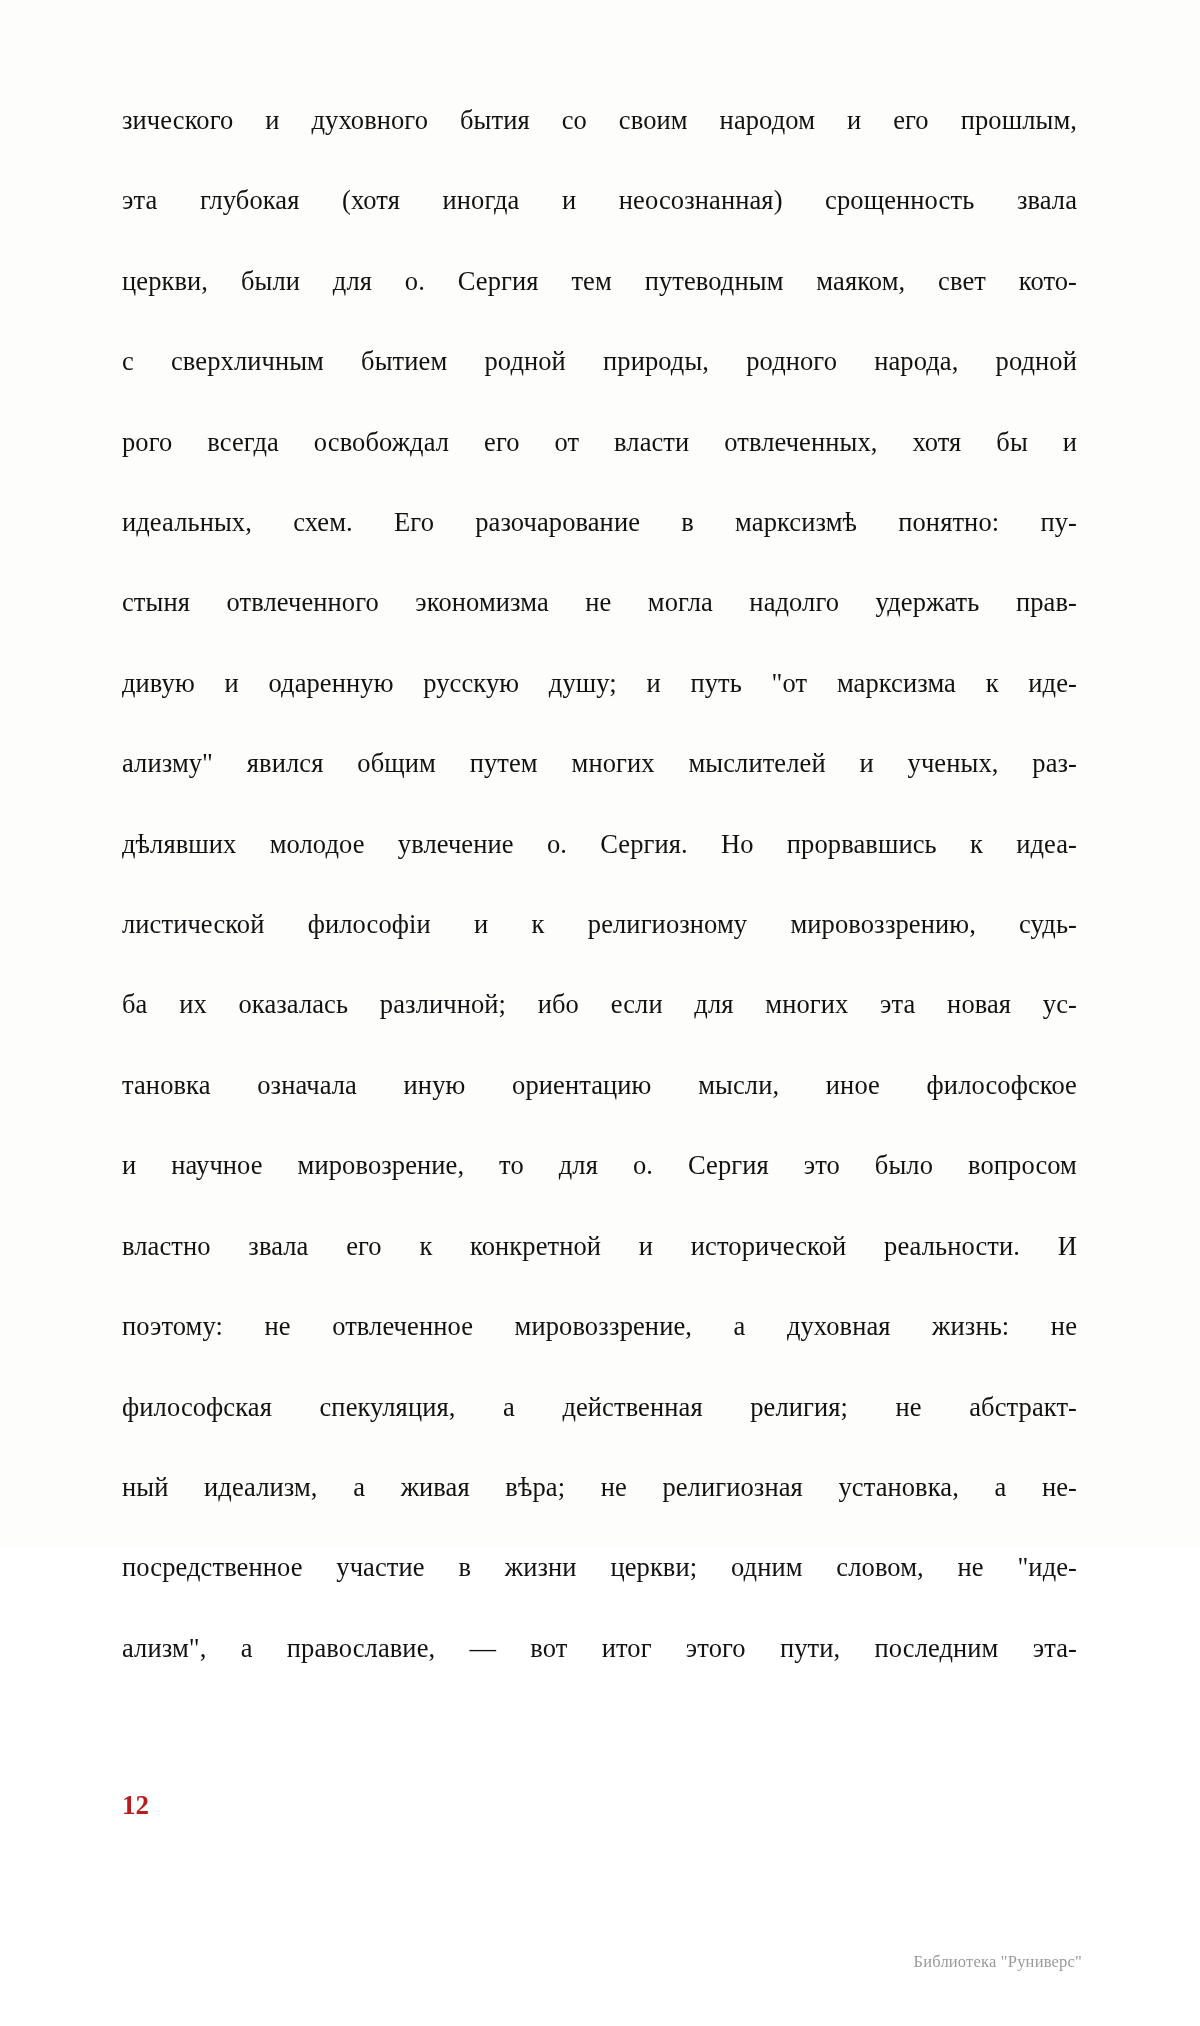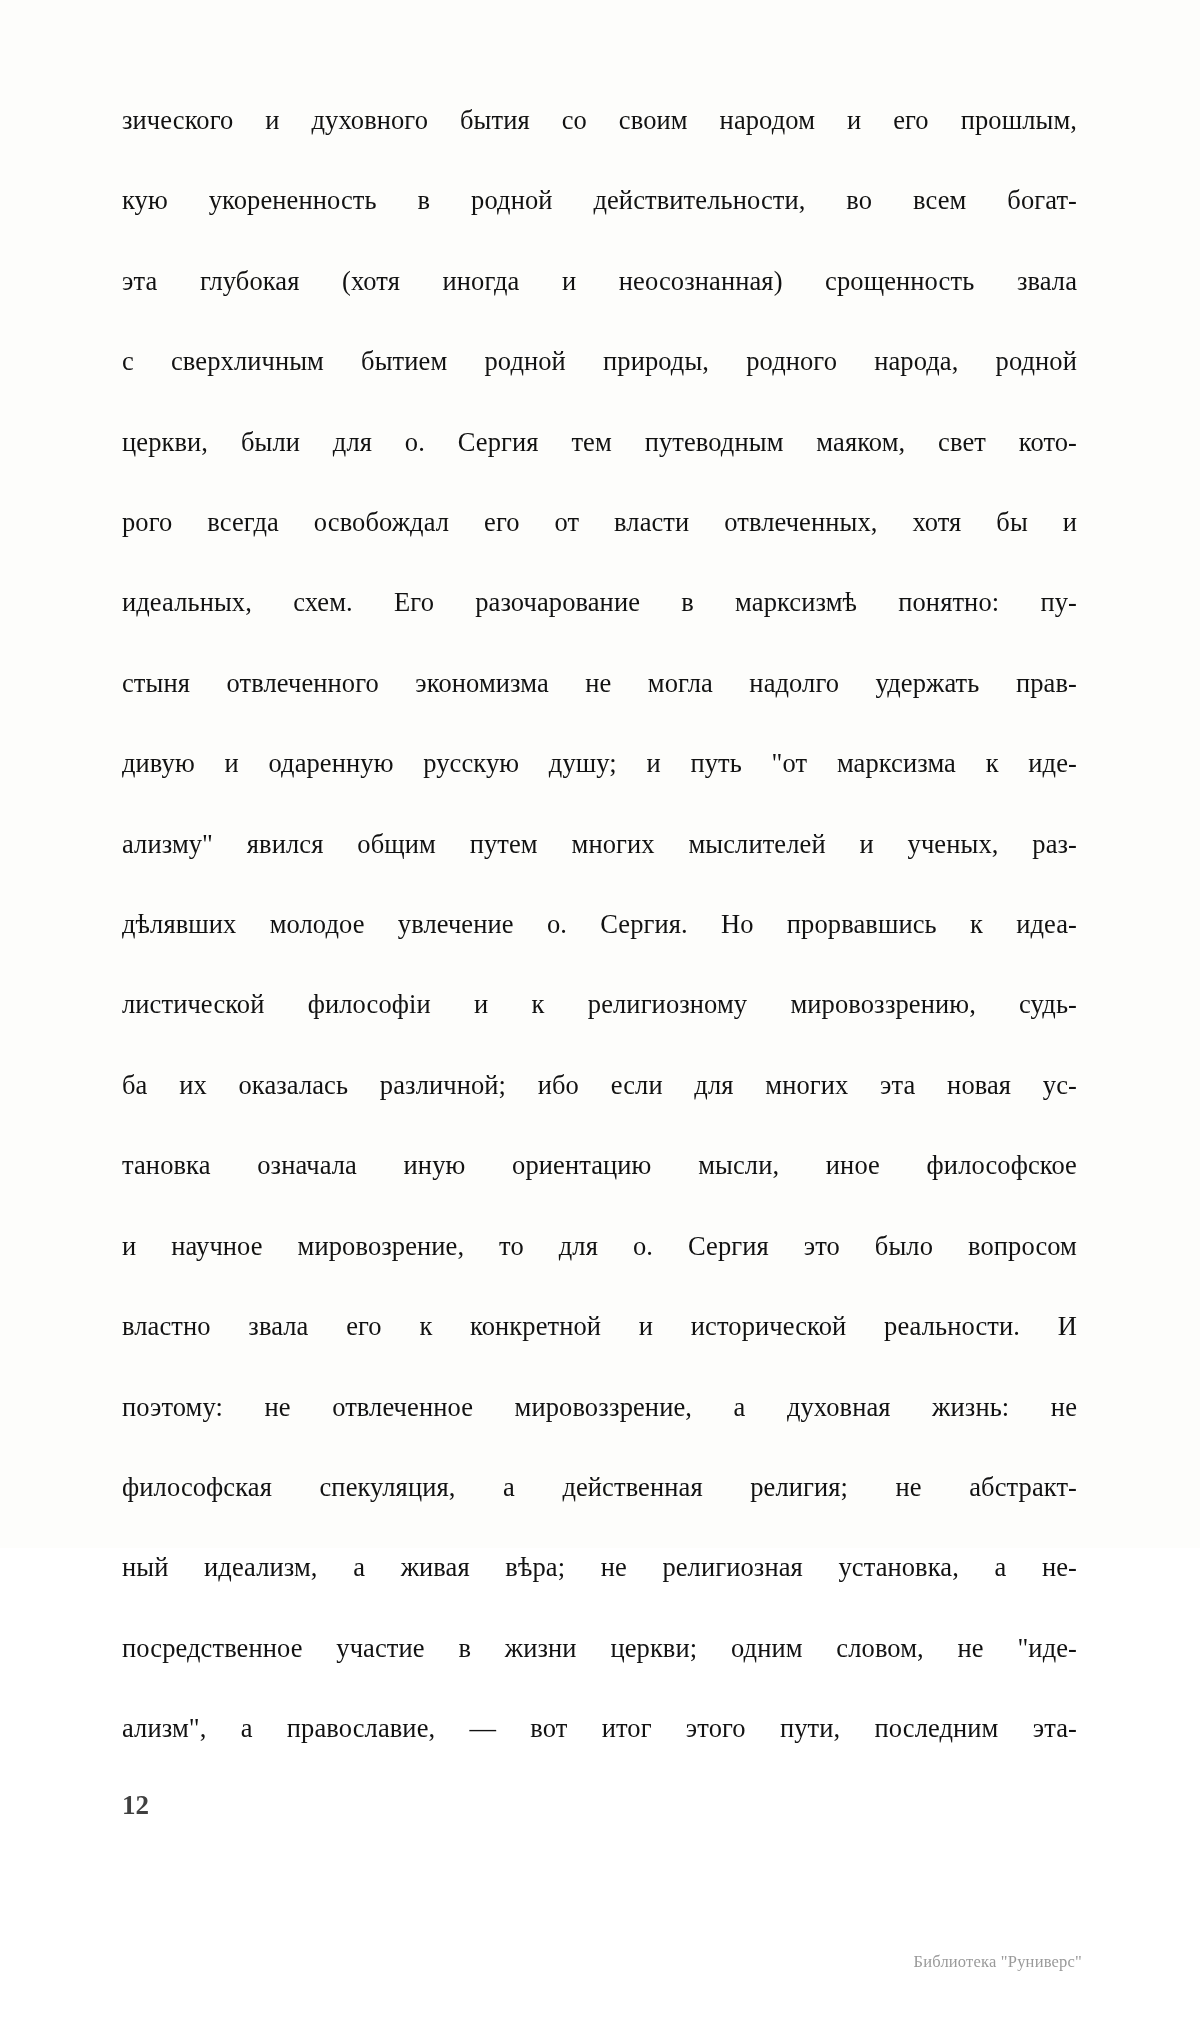--- a/index.html
+++ b/index.html
@@ -48,45 +48,44 @@
     content: "";
     display: inline-block;
     width: 100%;
   }
   .page-number {
     position: absolute;
     left: 122px;
     top: 1790px;
     font-size: 27px;
     font-weight: 700;
-    color: #404040;
+    color: #b91c1c;
     font-family: "Liberation Serif", serif;
   }
   .footer-credit {
     position: absolute;
     right: 118px;
     top: 1952px;
     font-size: 16.5px;
     color: #9a9a9a;
     font-family: "Liberation Serif", serif;
     letter-spacing: 0.2px;
   }
 </style>
 </head>
 <body>
 
 <div class="page">
 
   <div class="text-block">
     <p>
       <span class="ln">зического и духовного бытия со своим народом и его прошлым,</span>
-      <span class="ln">кую укорененность в родной действительности, во всем богат-</span>
       <span class="ln">эта глубокая (хотя иногда и неосознанная) срощенность звала</span>
+      <span class="ln">церкви, были для о. Сергия тем путеводным маяком, свет кото-</span>
       <span class="ln">с сверхличным бытием родной природы, родного народа, родной</span>
-      <span class="ln">церкви, были для о. Сергия тем путеводным маяком, свет кото-</span>
       <span class="ln">рого всегда освобождал его от власти отвлеченных, хотя бы и</span>
       <span class="ln">идеальных, схем. Его разочарование в марксизмѣ понятно: пу-</span>
       <span class="ln">стыня отвлеченного экономизма не могла надолго удержать прав-</span>
       <span class="ln">дивую и одаренную русскую душу; и путь "от марксизма к иде-</span>
       <span class="ln">ализму" явился общим путем многих мыслителей и ученых, раз-</span>
       <span class="ln">дѣлявших молодое увлечение о. Сергия. Но прорвавшись к идеа-</span>
       <span class="ln">листической философіи и к религиозному мировоззрению, судь-</span>
       <span class="ln">ба их оказалась различной; ибо если для многих эта новая ус-</span>
       <span class="ln">тановка означала иную ориентацию мысли, иное философское</span>
       <span class="ln">и научное мировозрение, то для о. Сергия это было вопросом</span>

